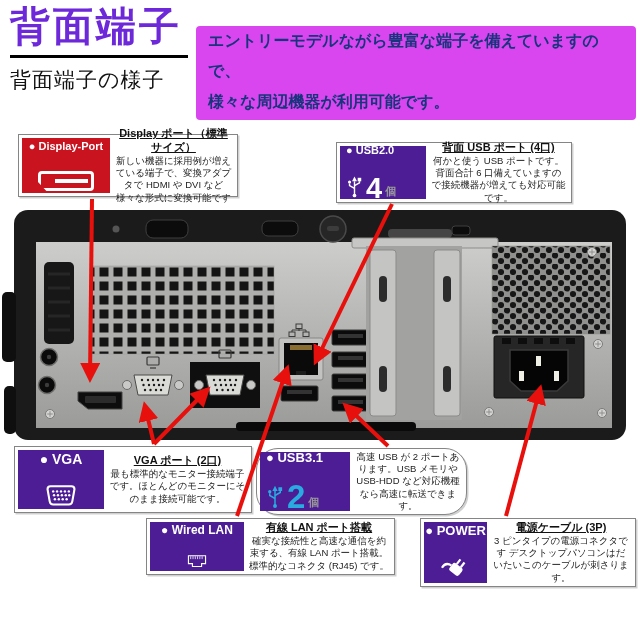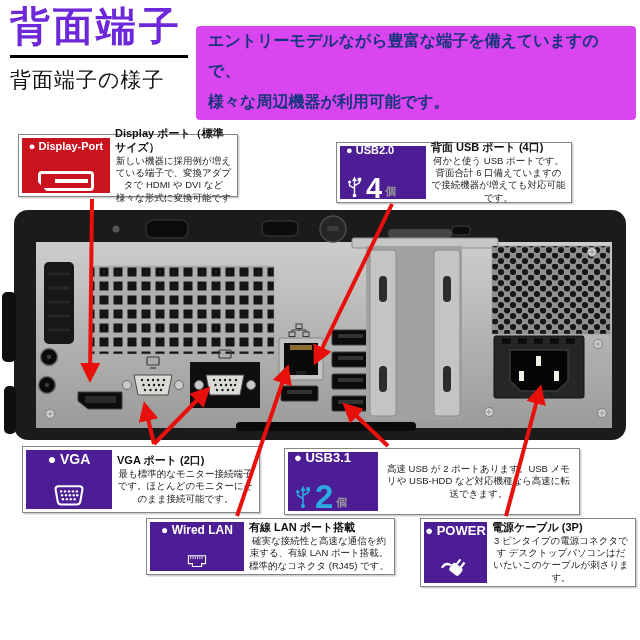--- a/index.html
+++ b/index.html
@@ -19,21 +19,21 @@
     box-shadow:1.5px 1.5px 0 rgba(120,120,120,.35); display:flex; padding:3px; gap:3px; }
   .badge { display:flex; flex-direction:column; align-items:center; justify-content:center;
     gap:17px; color:#fff; font-weight:bold; flex:0 0 auto; padding:2px; }
   .badge.gray { background:#4c1d95; }
   .badge.red  { background:#c9131f; }
   .badge-label { font-size:11px; white-space:nowrap; line-height:1.1; }
   .badge-count-row { display:flex; align-items:flex-end; gap:3px; }
   .count-big { font-size:29px; line-height:.9; font-weight:bold; }
   .count-unit { font-size:11px; color:#9a9a9a; padding-bottom:2px; }
   .co-text { flex:1 1 auto; display:flex; flex-direction:column; justify-content:center; padding:1px 2px; }
-  .co-title { font-size:11px; font-weight:bold; text-align:left; color:#111; line-height:1.25; }
+  .co-title { font-size:11px; font-weight:bold; text-align:center; color:#111; line-height:1.25;text-decoration:underline; }
   .co-body { font-size:9.5px; text-align:center; color:#222; line-height:1.3; }
 
   
   .dp-icon { position:relative; width:56px; height:21px; border:3.5px solid #fff; border-radius:4px;
     clip-path:polygon(0 0,100% 0,100% 100%,15% 100%,0 55%); margin-top:2px; }
   .dp-bar { position:absolute; left:28%; right:7%; top:32%; height:32%; background:#fff; }
 
   svg { display:block; }
   #photo-overlay { position:absolute; left:0; top:0; pointer-events:none; }
 </style>
@@ -80,21 +80,21 @@
         <span class="count-big">4</span>
         <span class="count-unit">個</span>
       </span>
     </div>
     <div class="co-text">
       <div class="co-title">背面 USB ポート (4口)</div>
       <div class="co-body">何かと使う USB ポートです。背面合計 6 口備えていますので接続機器が増えても対応可能です。</div>
     </div>
   </div>
 
-  <div class="callout" style="left:14px; top:446px; width:238px; height:67px;margin-left:8px;">
+  <div class="callout" style="left:14px; top:446px; width:238px; height:67px;">
     <div class="badge gray" style="width:86px;">
       <span class="badge-label" style="font-size:14px;">● VGA</span>
       <svg width="44" height="28" viewBox="0 0 40 26">
         <path d="M4.5,6 Q4.5,2.5 8,2.5 H32 Q35.5,2.5 35.5,6 L33,20 Q32.4,23.5 29,23.5 H11 Q7.6,23.5 7,20 Z" fill="none" stroke="#fff" stroke-width="2.4"></path>
         <g fill="#fff">
           <circle cx="11" cy="8.5" r="1.4"></circle>
             <circle cx="15.5" cy="8.5" r="1.4"></circle>
             <circle cx="20" cy="8.5" r="1.4"></circle>
             <circle cx="24.5" cy="8.5" r="1.4"></circle>
             <circle cx="29" cy="8.5" r="1.4"></circle>
@@ -109,21 +109,21 @@
             <circle cx="26.5" cy="17.5" r="1.4"></circle>
         </g>
       </svg>
     </div>
     <div class="co-text">
       <div class="co-title">VGA ポート (2口)</div>
       <div class="co-body">最も標準的なモニター接続端子です。ほとんどのモニターにそのまま接続可能です。</div>
     </div>
   </div>
 
-  <div class="callout" style="left:284px; top:448px; width:296px; height:67px;">
+  <div class="callout" style="left:256px; top:448px; width:211px; height:67px;border-radius:22px;">
     <div class="badge gray" style="width:90px; align-items:flex-start; padding-left:6px;">
       <span class="badge-label" style="font-size:13px;">● USB3.1</span>
       <span class="badge-count-row">
         <svg width="18" height="30" viewBox="0 0 24 32">
           <g stroke="#29abe2" fill="none" stroke-width="2">
             <path d="M12 27 V8"></path>
               <path d="M12 18 L5 14 V11"></path>
               <path d="M12 14 L19 10 V8"></path>
           </g>
           <path d="M12 1 L8.5 8 H15.5 Z" fill="#29abe2"></path>

